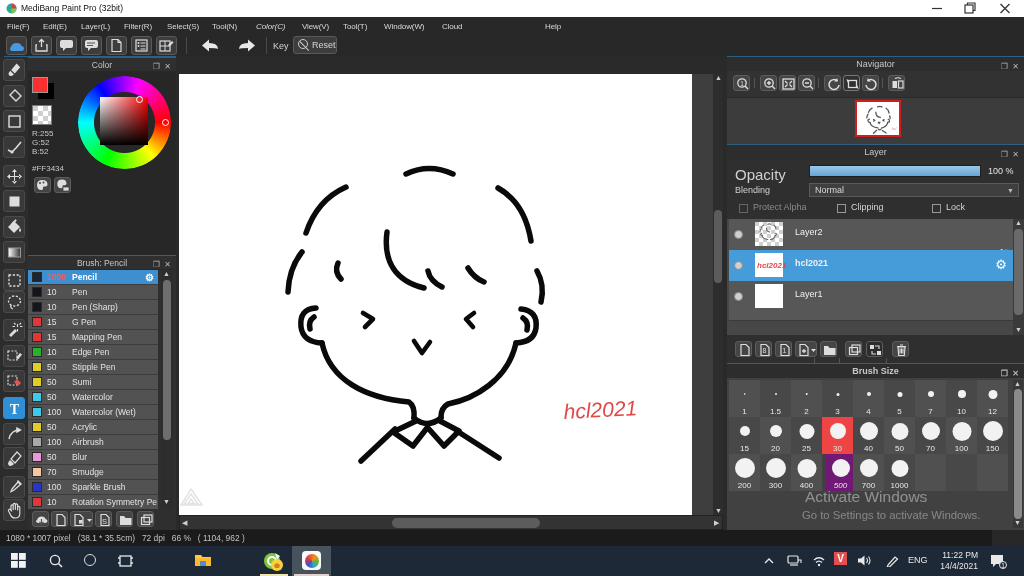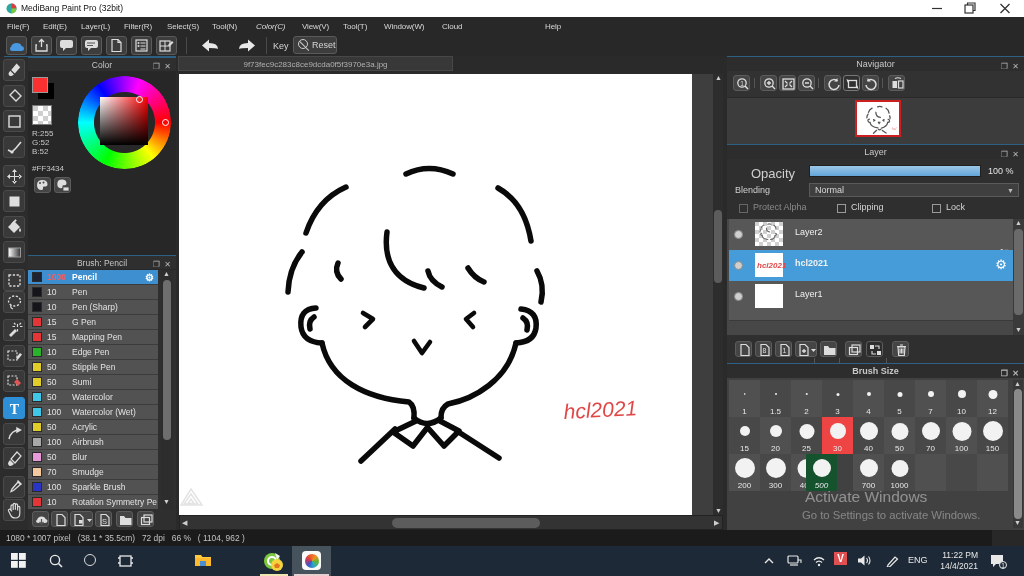--- a/index.html
+++ b/index.html
@@ -448,21 +448,20 @@
             <path d="M3 4 h4 l1.5 2 h6 v7 h-11.5z" fill="#ddd"></path>
           </svg></div>
         <div class="lbtn" style="left:109px;top:2px;width:17px;"><svg width="17" height="16">
             <rect x="3.5" y="5.5" width="8" height="7" fill="none" stroke="#ddd" stroke-width="1.2"></rect>
             <rect x="6" y="3" width="8" height="7" fill="none" stroke="#ddd" stroke-width="1.2"></rect>
           </svg></div>
       </div>
   </div>
 
   <div class="abs" id="canvasarea">
-    <div id="tab">9f73fec9c283c8ce9dcda0f5f3970e3a.jpg</div>
     <div id="page">
       <svg width="513" height="441" viewBox="179 74 513 441" style="position:absolute;left:0;top:0;">
         <g fill="none" stroke="#0a0a0a" stroke-width="5.5" stroke-linecap="round" stroke-linejoin="round">
 
           <path d="M406 174 Q429 163 453 174"></path>
           <path d="M498 188 Q525 203 531 241"></path>
           <path d="M346 187 Q317 200 306 233"></path>
           <path d="M302 252 Q289 268 288 292"></path>
           <path d="M387 232 C383 262 396 281 424 288"></path>
           <path d="M338 263 Q334 272 341 279"></path>
@@ -562,21 +561,21 @@
             <path d="M316 308 Q299 309 301 327 Q303 342 322 343 M521 309 Q538 311 536 328 Q534 342 516 343"></path>
             <path d="M362 312 L374 319 L364 328 M476 312 L465 319 L475 328 M413 340 L422 353 L431 341"></path>
             <path d="M322 343 C330 380 365 398 409 402 M516 343 C508 380 474 399 448 404 M414 418 Q427 429 441 418"></path>
             <path d="M395 429 L361 461 M457 431 Q482 447 499 458"></path>
           </g>
           <text x="560" y="420" font-size="40" fill="#e88" font-style="italic">hcl</text>
         </svg>
       </div>
       <div class="rphead" style="top:88px;">Layer<span class="phico" style="right:16px;">❐</span><span class="phico" style="right:5px;">✕</span></div>
       <div class="abs" style="left:0;top:103px;width:297px;height:371px;background:#2f2f2f;">
-        <div class="abs" style="left:24px;top:7px;color:#cfcfcf;font-size:13px;">Opacity</div>
+        <div class="abs" style="left:8px;top:7px;color:#cfcfcf;font-size:15px;">Opacity</div>
         <div class="abs" style="left:82px;top:6px;width:172px;height:12px;background:linear-gradient(to bottom,#9cc7e8,#63a5d8);border:1px solid #1f1f1f;"></div>
         <div class="abs" style="left:261px;top:7px;color:#e3e3e3;font-size:9px;">100 %</div>
         <div class="abs" style="left:8px;top:26px;color:#cfcfcf;font-size:9px;">Blending</div>
         <div class="abs" style="left:82px;top:24px;width:210px;height:14px;background:#3f3f3f;border:1px solid #5a5a5a;color:#d8d8d8;font-size:9px;line-height:13px;"><span style="margin-left:5px;">Normal</span><span style="position:absolute;right:4px;top:0;font-size:7px;color:#bbb;">▼</span></div>
         <div class="abs" style="left:12px;top:45px;width:9px;height:9px;border:1px solid #666;"></div>
         <div class="abs" style="left:26px;top:43px;color:#8a8a8a;font-size:9px;">Protect Alpha</div>
         <div class="abs" style="left:110px;top:45px;width:9px;height:9px;border:1px solid #999;"></div>
         <div class="abs" style="left:124px;top:43px;color:#d5d5d5;font-size:9px;">Clipping</div>
         <div class="abs" style="left:205px;top:45px;width:9px;height:9px;border:1px solid #999;"></div>
         <div class="abs" style="left:219px;top:43px;color:#d5d5d5;font-size:9px;">Lock</div>
@@ -733,21 +732,21 @@
           <div class="n">200</div>
         </div>
         <div class="bs" style="left:33px;top:76px;width:31px;height:37px;background:#484848;">
           <div class="c" style="top:4px;width:20px;height:20px;"></div>
           <div class="n">300</div>
         </div>
         <div class="bs" style="left:64px;top:76px;width:31px;height:37px;background:#505050;">
           <div class="c" style="top:4.5px;width:19px;height:19px;"></div>
           <div class="n">400</div>
         </div>
-        <div class="bs" style="left:79px;top:76px;width:31px;height:37px;background:#14532d;font-style:italic;">
+        <div class="bs" style="left:98px;top:76px;width:31px;height:37px;background:#701a75;font-style:italic;">
           <div class="c" style="top:5px;width:18px;height:18px;"></div>
           <div class="n">500</div>
         </div>
         <div class="bs" style="left:126px;top:76px;width:31px;height:37px;background:#505050;">
           <div class="c" style="top:5px;width:18px;height:18px;"></div>
           <div class="n">700</div>
         </div>
         <div class="bs" style="left:157px;top:76px;width:31px;height:37px;background:#484848;">
           <div class="c" style="top:5.5px;width:17px;height:17px;"></div>
           <div class="n">1000</div>

